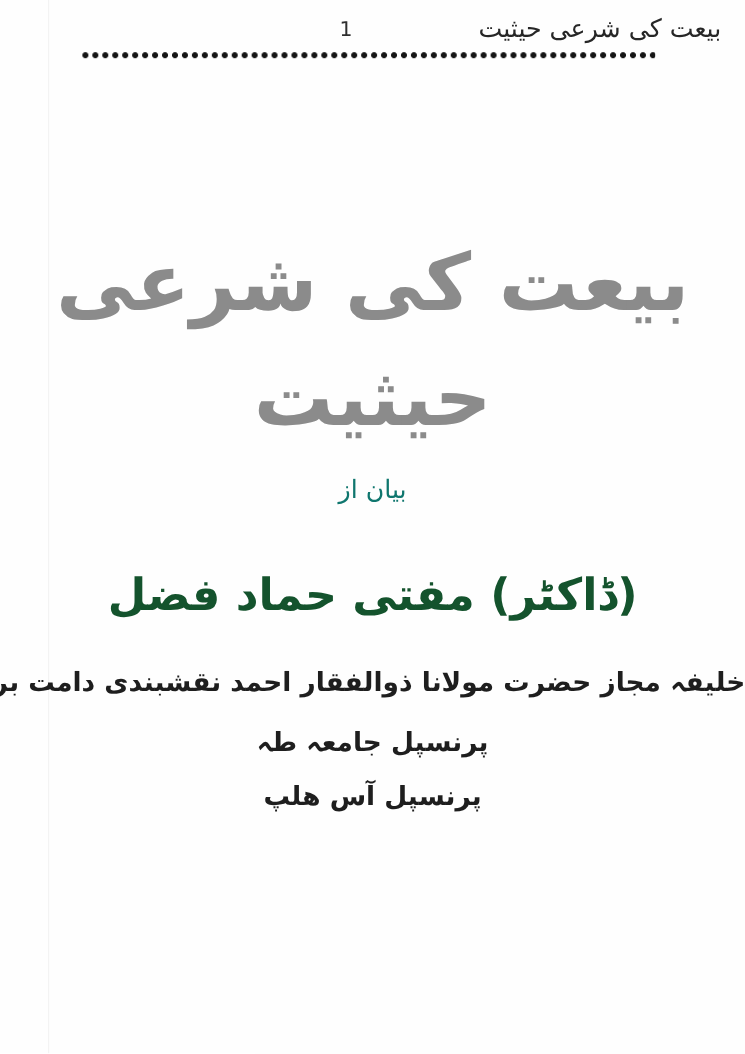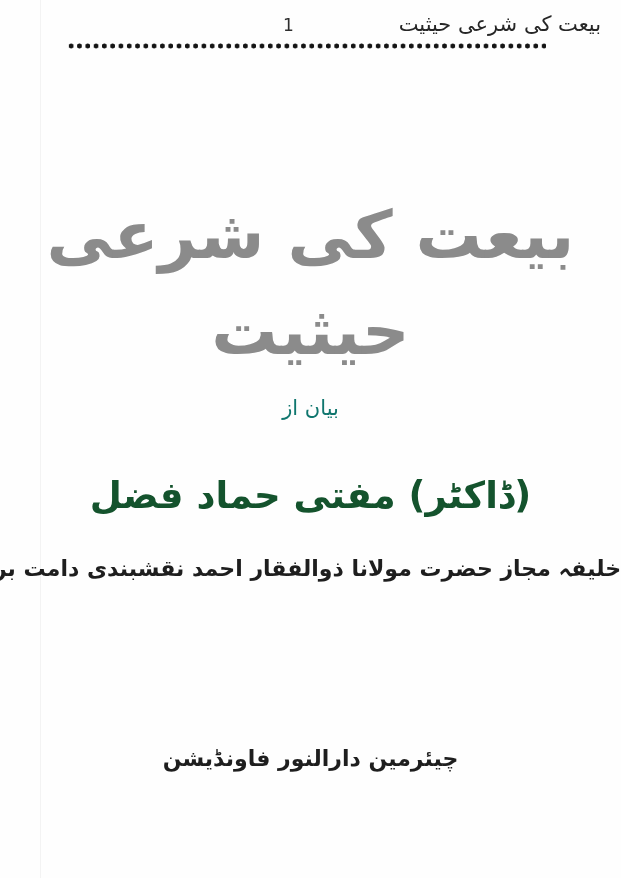--- a/index.html
+++ b/index.html
@@ -117,18 +117,19 @@
   <div class="dotted-rule"></div>
 
   <h1 class="main-title">بیعت کی شرعی حیثیت</h1>
 
   <div class="byline">بیان از</div>
 
   <div class="author-name">(ڈاکٹر) مفتی حماد فضل</div>
 
   <div class="credential cred-0">خلیفہ مجاز حضرت مولانا ذوالفقار احمد نقشبندی دامت برکاتھم</div>
 
+  <div class="credential cred-1">پرنسپل جامعہ طہ</div>
+
+  <div class="credential cred-2">پرنسپل آس ھلپ</div>
 
 
-
-  <div class="credential cred-4">چیئرمین دارالنور فاونڈیشن</div>
 
 </div>
 
 </body></html>

